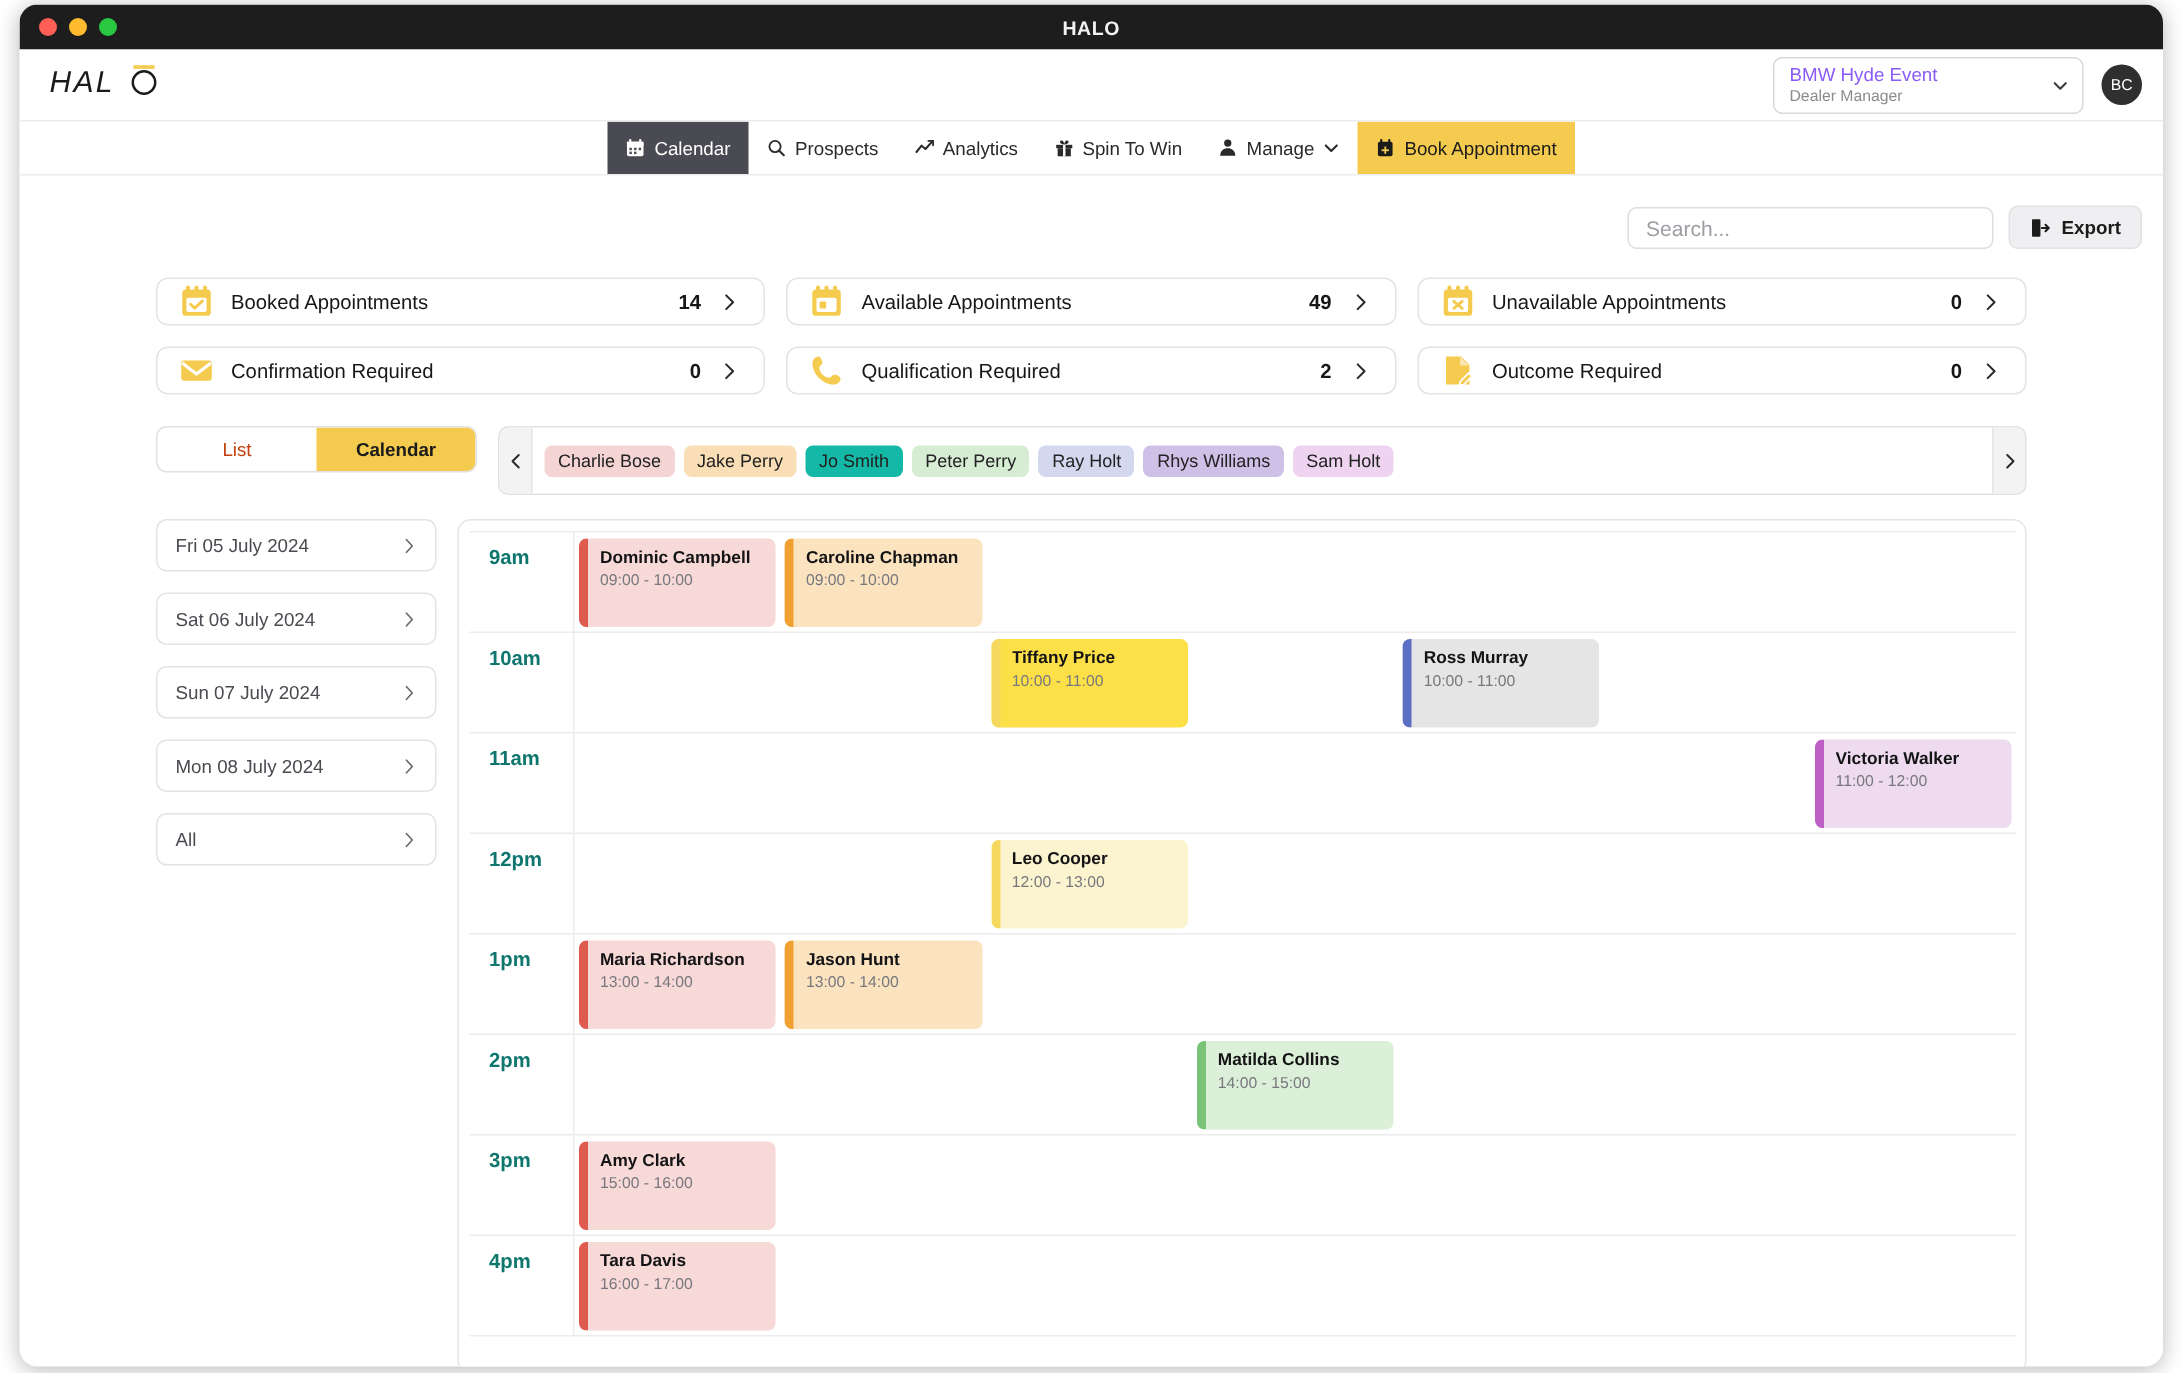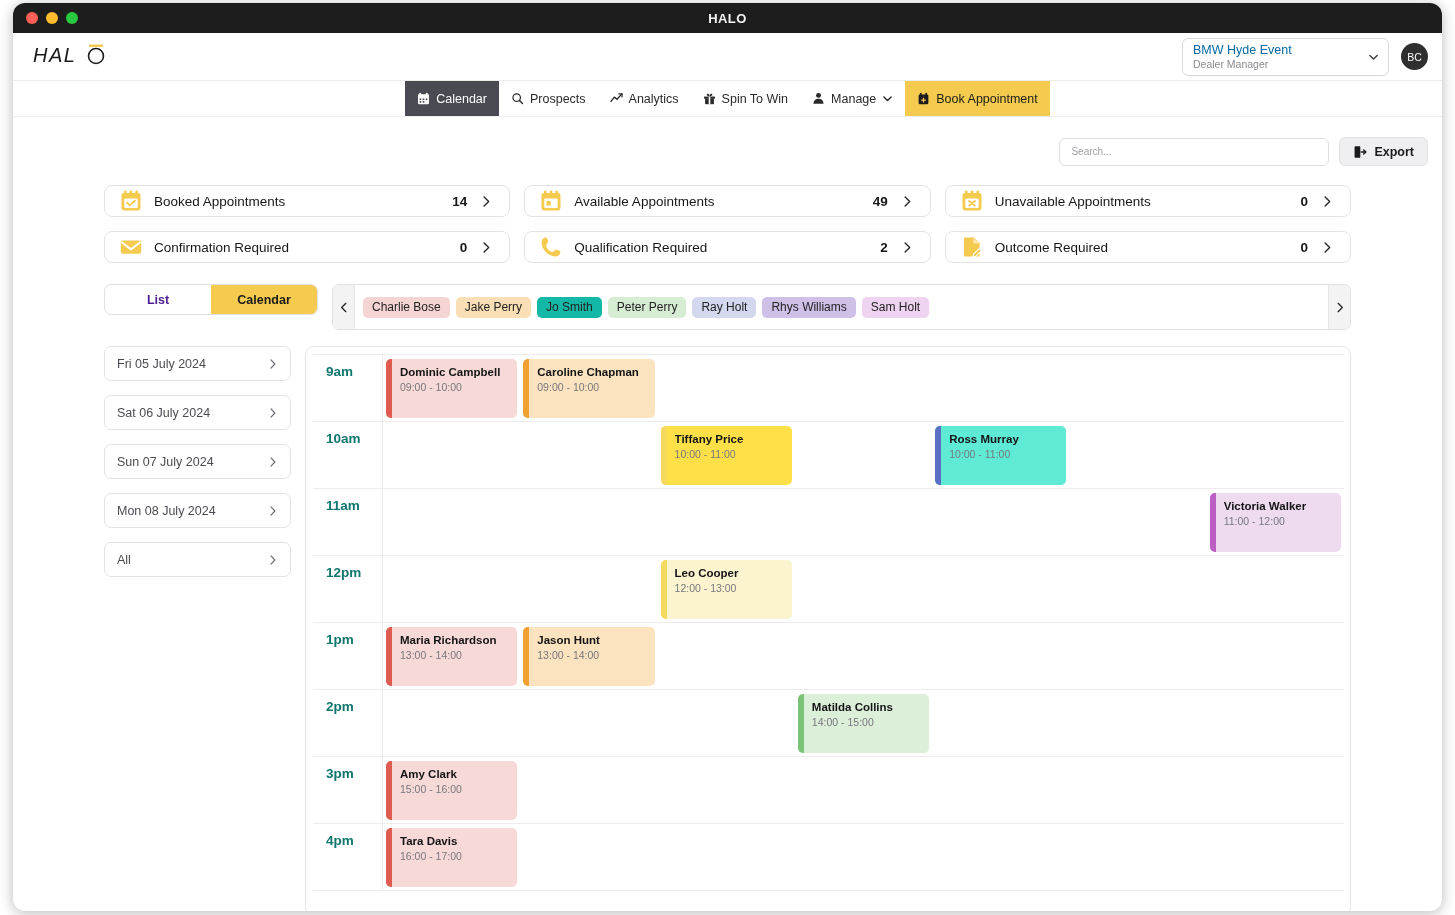--- a/index.html
+++ b/index.html
@@ -43,21 +43,21 @@
   .topright {
     margin-left: auto; display: flex; align-items: center; gap: 12px;
   }
   .ctx-select {
     width: 207px; height: 38px;
     border: 1px solid #d8d8da; border-radius: 6px;
     background: #fff; padding: 3px 10px;
     display: flex; flex-direction: column; justify-content: center;
     position: relative; cursor: pointer;
   }
-  .ctx-select .name { font-size: 12.5px; color: #0369a1; line-height: 15px; }
+  .ctx-select .name { font-size: 12.5px; color: #8b5cf6; line-height: 15px; }
   .ctx-select .role { font-size: 10.5px; color: #8b8b90; line-height: 13px; }
   .ctx-chevron {
     position: absolute; right: 9px; top: 50%; transform: translateY(-50%);
     width: 11px; height: 11px;
   }
   .avatar {
     width: 27px; height: 27px; border-radius: 50%;
     background: #2f2f2f; color: #fff;
     font-size: 10.5px; display: flex; align-items: center; justify-content: center;
     cursor: pointer;
@@ -77,23 +77,23 @@
   .navtab.active { background: #4a4a52; color: #fff; }
   .navtab.cta { background: #f5cb4f; color: #1b1b1b; }
   .navtab svg { display: block; }
   
   .content { padding: 0 14px; position: relative; }
   .toolrow {
     display: flex; justify-content: flex-end; align-items: center;
     gap: 10px; padding-top: 20px;
   }
   .search-input {
-    width: 270px; height: 28px;
+    width: 244px; height: 28px;
     border: 1px solid #dedee1; border-radius: 6px;
-    padding: 0 11px; font-size: 10px; color: #333;
+    padding: 0 11px; font-size: 14px; color: #333;
     font-family: "Liberation Sans", sans-serif;
     background: #fff; outline: none;
   }
   .search-input::placeholder { color: #9d9da3; }
   .export-btn {
     height: 29px; display: flex; align-items: center; gap: 7px;
     background: #efeff1; border: 1px solid #e2e2e5; border-radius: 6px;
     padding: 0 13px; font-size: 12.5px; color: #1b1b1b;
     font-weight: bold; cursor: pointer;
     font-family: "Liberation Sans", sans-serif;
@@ -118,21 +118,21 @@
     display: flex; gap: 14px; margin-top: 21px;
     padding: 0 77px 0 77px; align-items: stretch;
   }
   .viewtoggle {
     width: 214px; height: 31px; flex: 0 0 214px;
     border: 1px solid #e1e1e4; border-radius: 7px;
     display: flex; overflow: hidden; background: #fff;
   }
   .viewtoggle .vt {
     flex: 1; display: flex; align-items: center; justify-content: center;
-    font-size: 12.5px; color: #4c1d95; cursor: pointer; font-weight: bold;
+    font-size: 12.5px; color: #c2410c; cursor: pointer;
   }
   .viewtoggle .vt.active { background: #f5cb4f; color: #1b1b1b; font-weight: bold; }
   .staffbar {
     flex: 1; height: 46px;
     border: 1px solid #e1e1e4; border-radius: 7px;
     background: #fff; display: flex; align-items: stretch; overflow: hidden;
   }
   .staffarrow {
     width: 22px; flex: 0 0 22px; background: #f3f3f4;
     display: flex; align-items: center; justify-content: center; cursor: pointer;
@@ -492,21 +492,21 @@
             <div class="calrow">
               <div class="hourcell">10am</div>
               <div class="lanes">
                 <div class="evt" style="left: calc(28.5714% + 3px); width: calc(14.2857% - 6px); background: #fde047;">
                   <div class="bar" style="background: rgb(245, 217, 94);"></div>
                   <div class="body">
                     <div class="ename">Tiffany Price</div>
                     <div class="etime">10:00 - 11:00</div>
                   </div>
                 </div>
-                <div class="evt" style="left: calc(57.1429% + 3px); width: calc(14.2857% - 6px); background: #5eead4;">
+                <div class="evt" style="left: calc(57.1429% + 3px); width: calc(14.2857% - 6px); background: #e5e5e5;">
                   <div class="bar" style="background: rgb(91, 111, 196);"></div>
                   <div class="body">
                     <div class="ename">Ross Murray</div>
                     <div class="etime">10:00 - 11:00</div>
                   </div>
                 </div>
               </div>
             </div>
             <div class="calrow">
               <div class="hourcell">11am</div>

